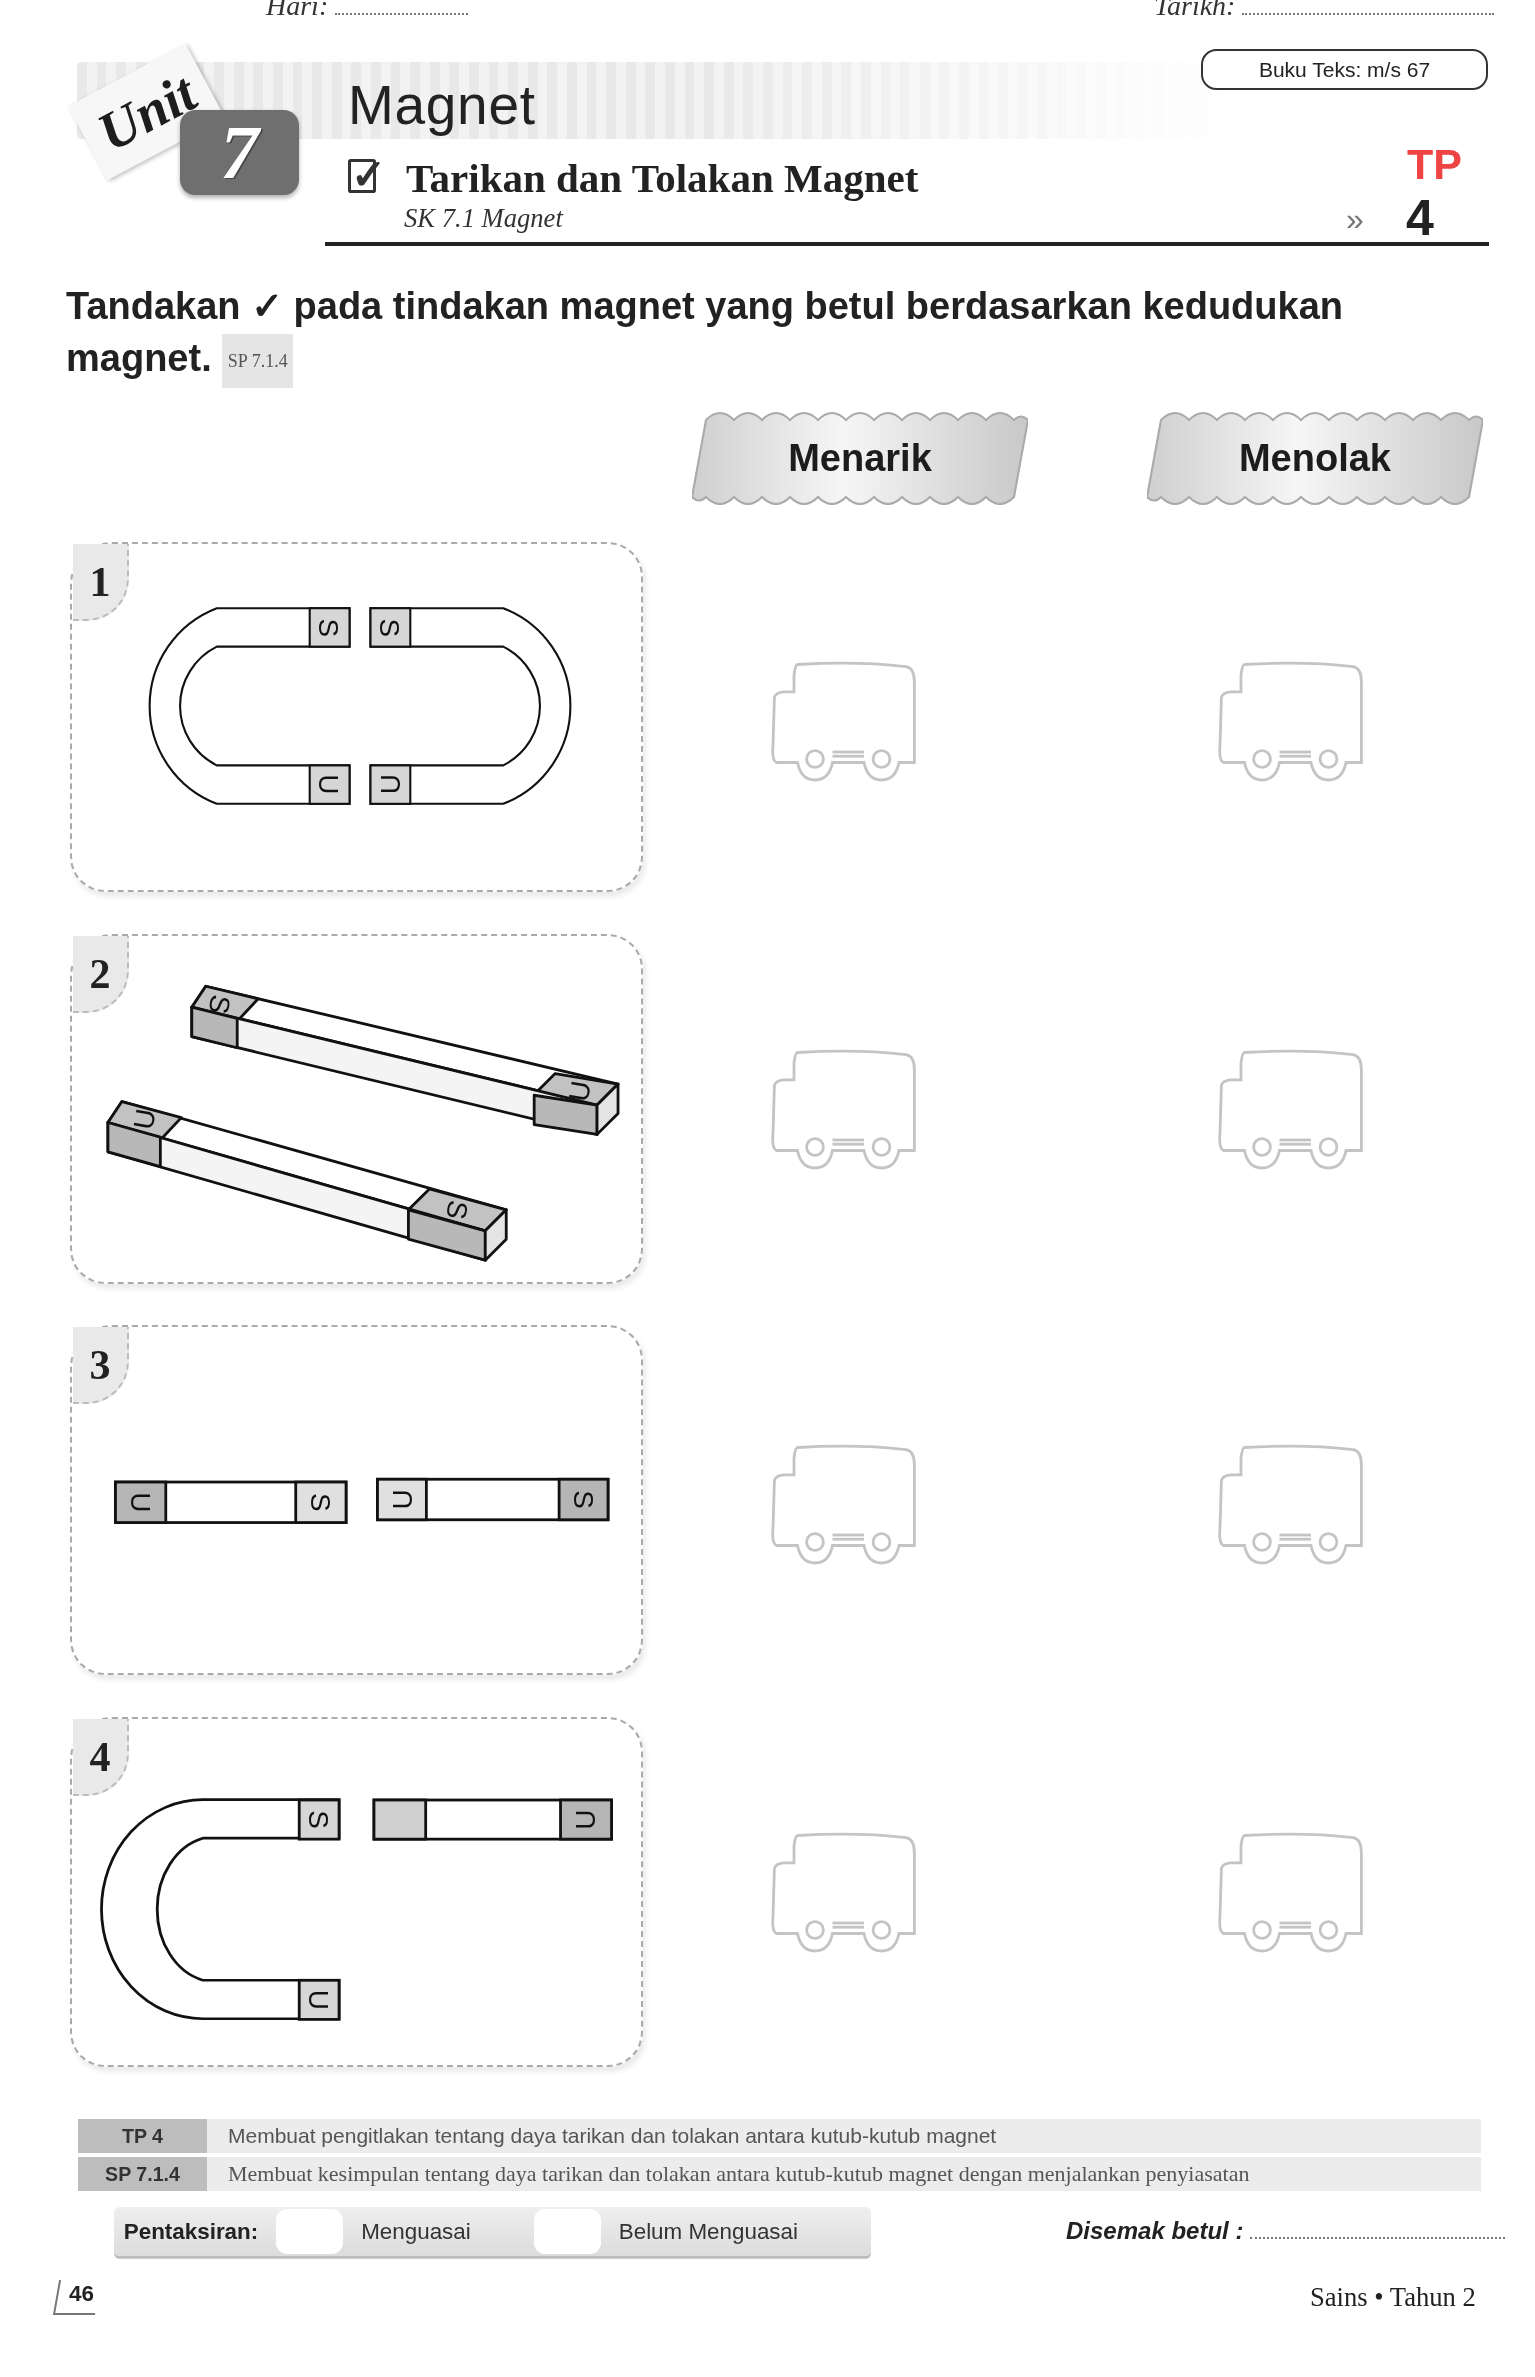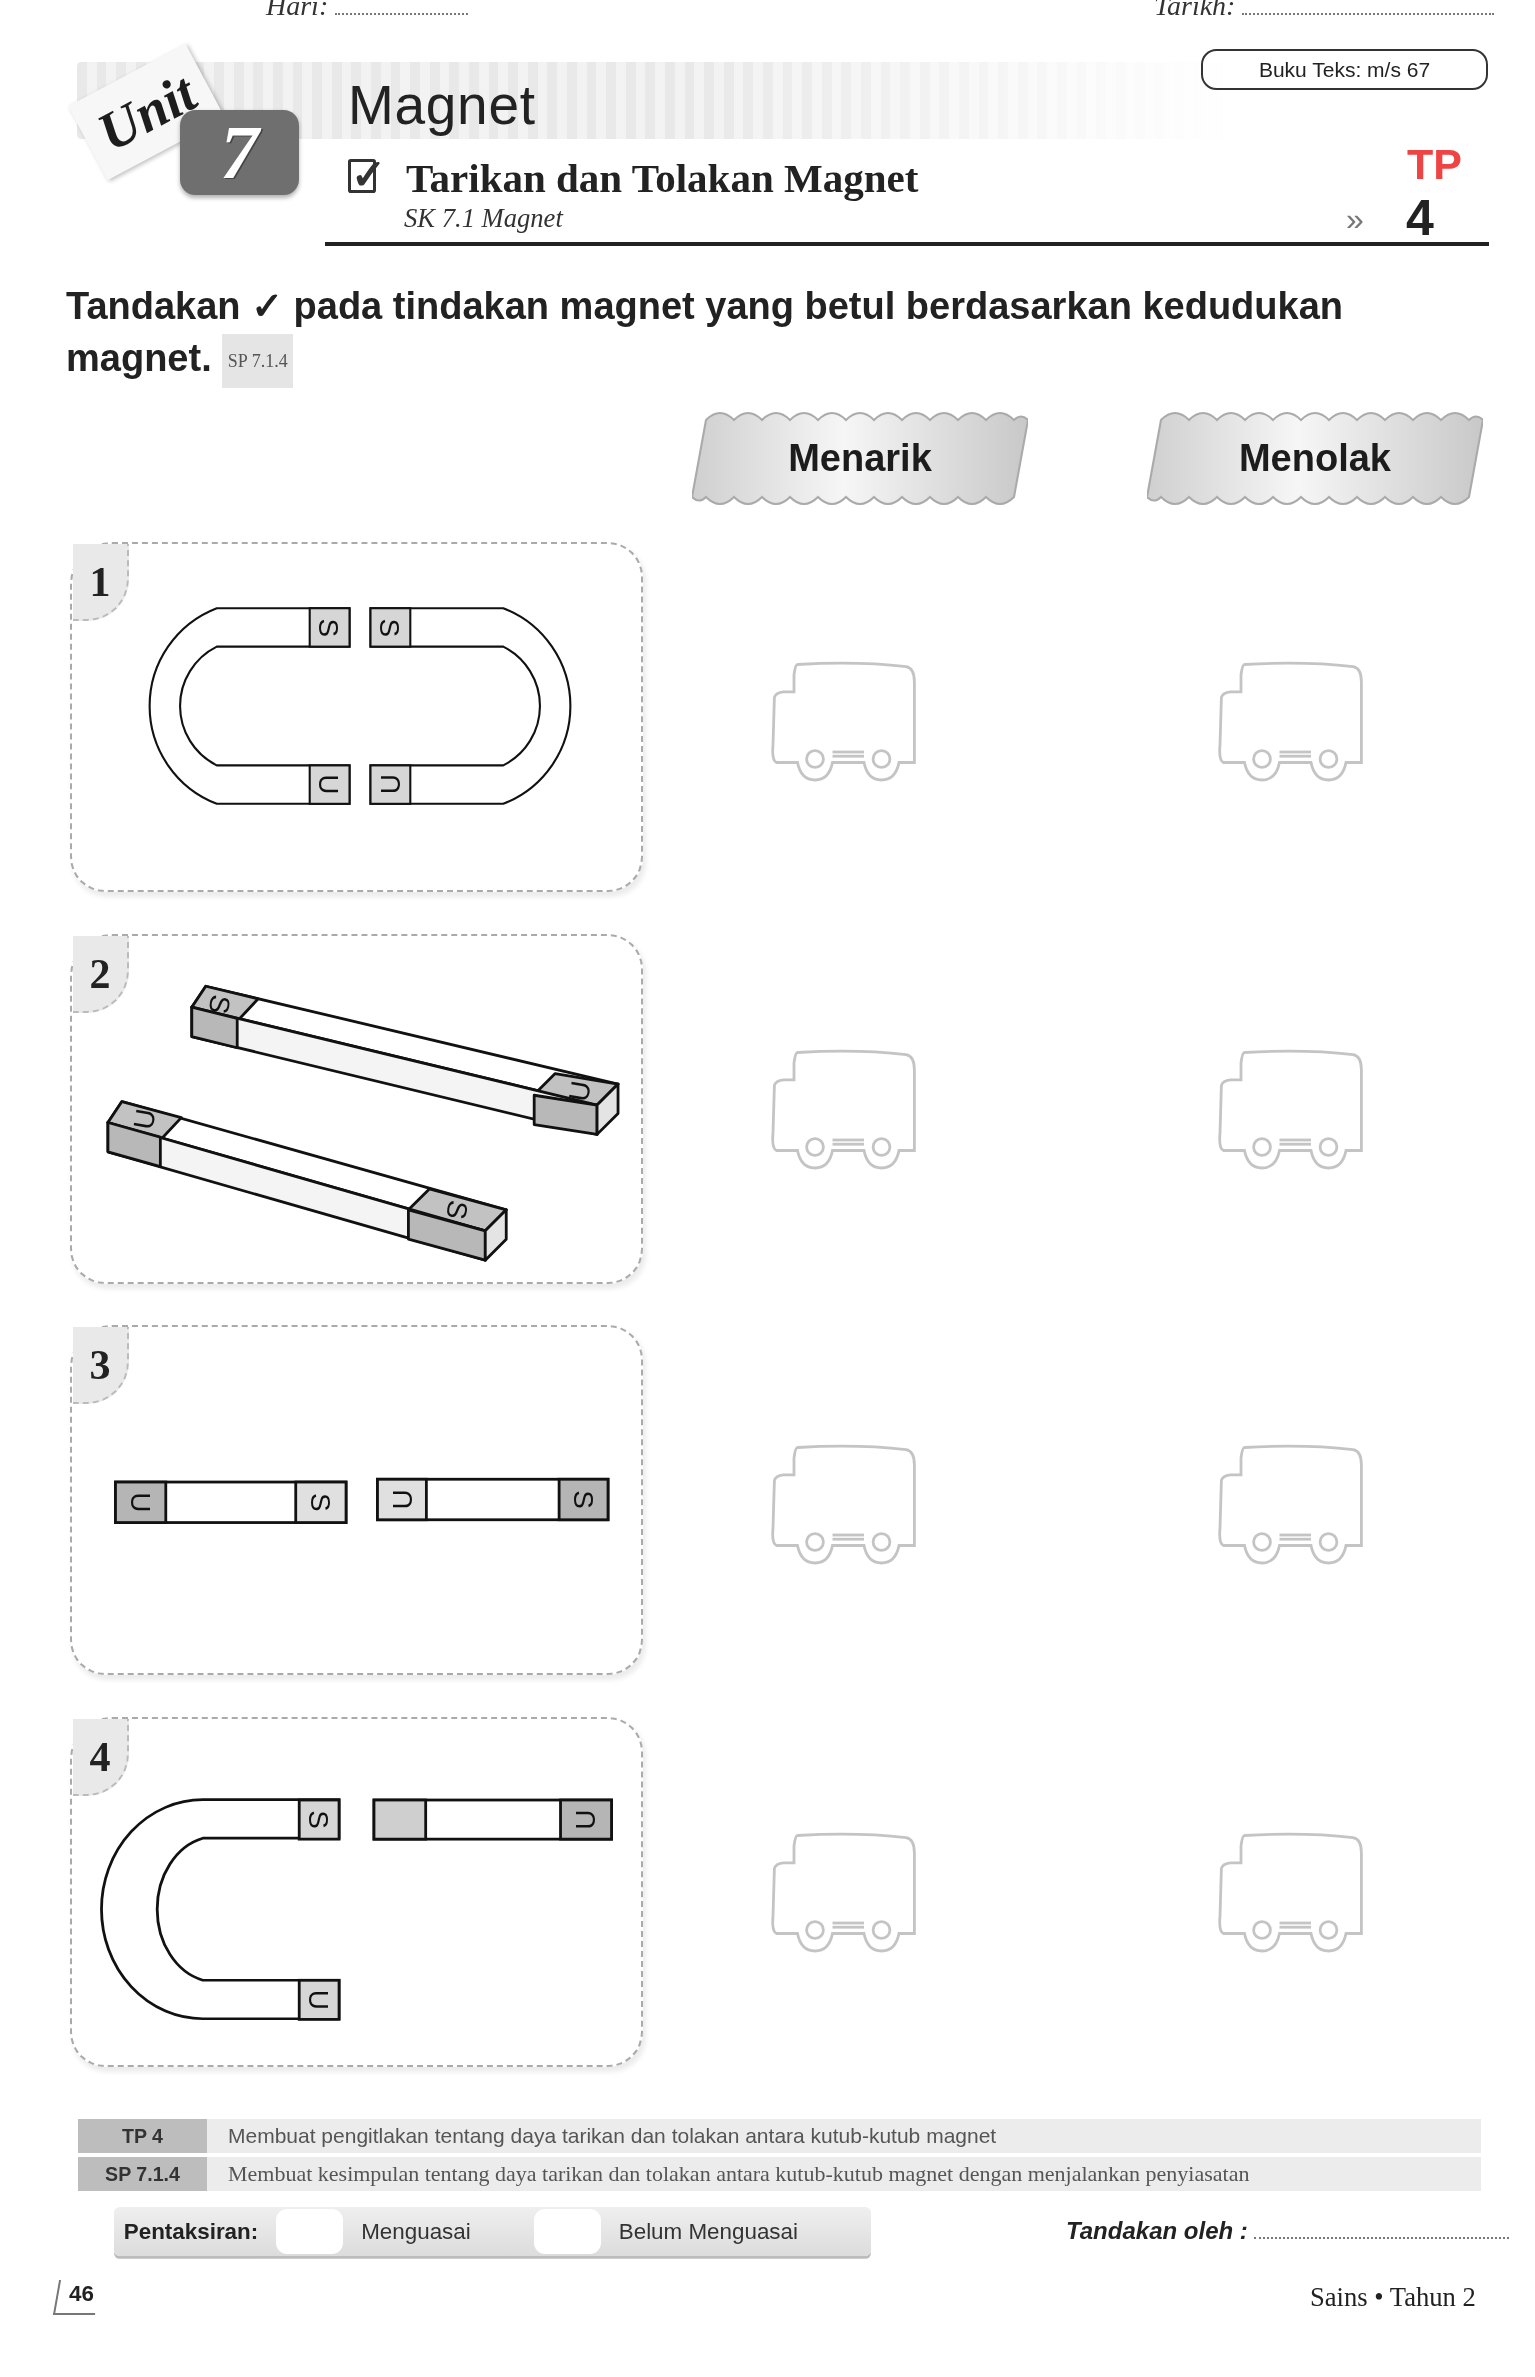--- a/index.html
+++ b/index.html
@@ -327,20 +327,20 @@
 
 <div class="abs assess">
   <span class="lbl">Pentaksiran:</span>
   <span class="box"></span>
   <span class="opt">Menguasai</span>
   <span class="box" style="margin-left:63px;"></span>
   <span class="opt">Belum Menguasai</span>
 </div>
 
 <div class="abs disemak">
-  <span>Tandakan oleh :</span>
+  <span>Disemak betul :</span>
   <span class="dotline" style="width:255px; border-bottom-width:2.8px;"></span>
 </div>
 
 <div class="abs pagenum-tick"></div>
 <div class="abs pagenum" style="left:69px;">46</div>
 <div class="abs book">Sains • Tahun 2</div>
 
 
 </body></html>

